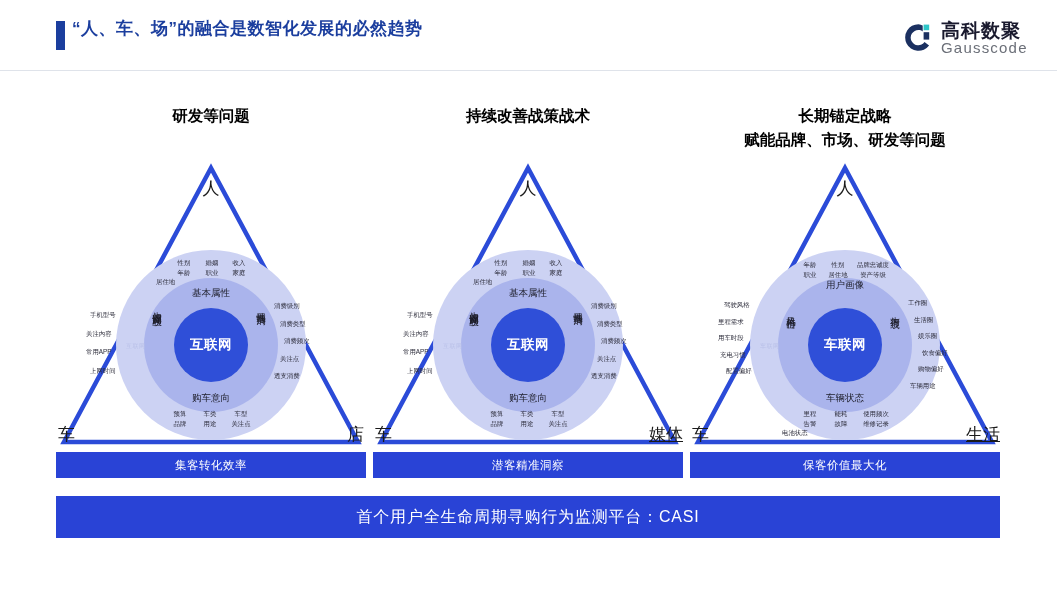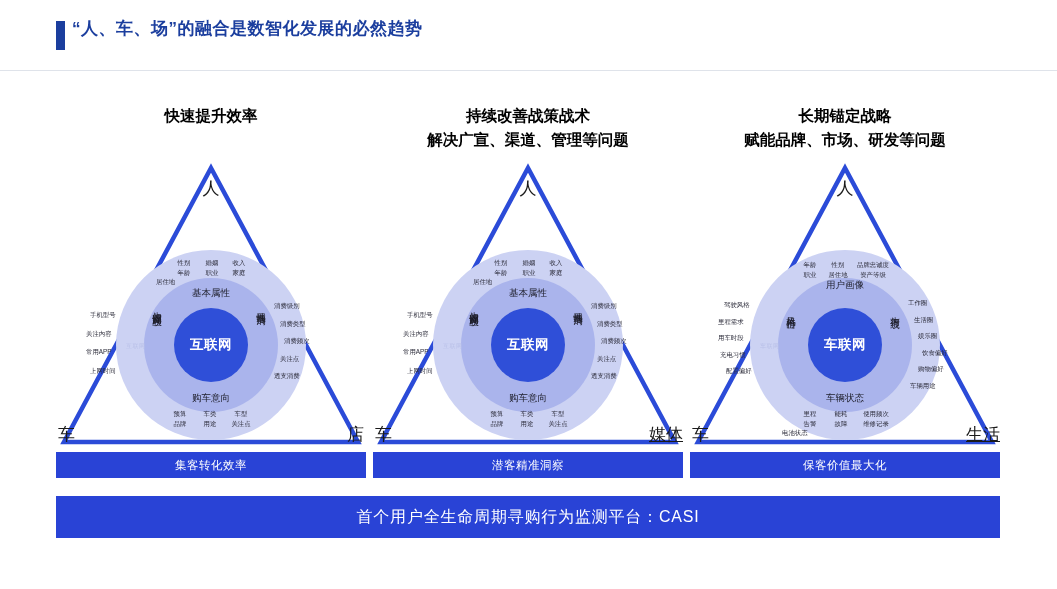--- a/index.html
+++ b/index.html
@@ -122,28 +122,38 @@
   }
 </style>
 </head>
 <body>
 
 <div class="header">
   <div class="title-bar"></div>
   <div class="title-text">“人、车、场”的融合是数智化发展的必然趋势</div>
   <div class="header-rule"></div>
 
+  <div class="logo">
+    <div class="logo-mark">
+      <svg width="31" height="31" viewBox="0 0 31 31">
+        <path d="M15.5 2.2a13.3 13.3 0 1 0 10.6 21.3l-4.6-3.4A7.6 7.6 0 1 1 15.5 8.1c1.6 0 3 .5 4.2 1.3V3.6a13.2 13.2 0 0 0-4.2-1.4z" fill="#1b3060"></path>
+        <rect x="20.6" y="2.6" width="5.6" height="5.6" fill="#2ec5c8"></rect>
+        <rect x="20.6" y="10.2" width="5.6" height="7.4" fill="#1b3060"></rect>
+      </svg>
+    </div>
+    <div class="logo-cn">高科数聚</div>
+    <div class="logo-en">Gausscode</div>
+  </div>
 </div>
 
 <div class="col-head" style="left:56px;top:104px;width:310px;">
-  <span>快速提升效率</span>
+  <span>研发等问题</span>
 </div>
 <div class="col-head" style="left:373px;top:104px;width:310px;">
   <span>持续改善战策战术</span>
-  <span class="l2">解决广宣、渠道、管理等问题</span>
 </div>
 <div class="col-head" style="left:690px;top:104px;width:310px;">
   <span>长期锚定战略</span>
   <span class="l2">赋能品牌、市场、研发等问题</span>
 </div>
 
 <div class="panel" style="left:56px;">
   <svg class="tri-svg" width="310" height="290">
     <polygon points="155,8 302,282 8,282" fill="none" stroke="#2b4bd8" stroke-width="4.5"></polygon>
   </svg>

